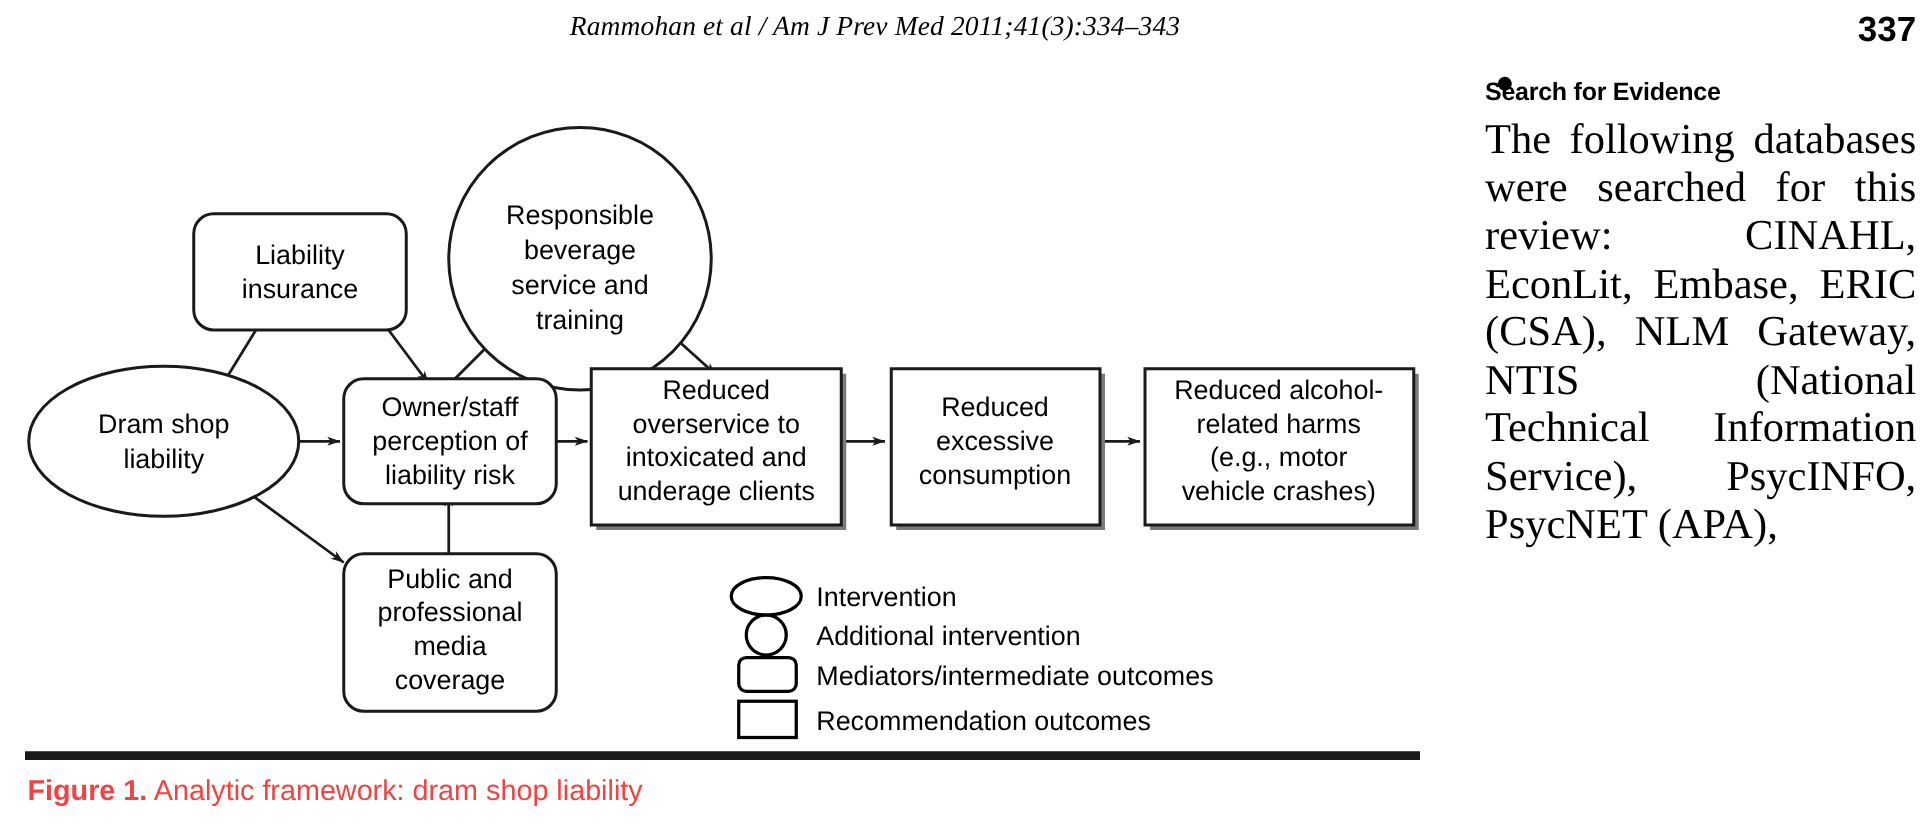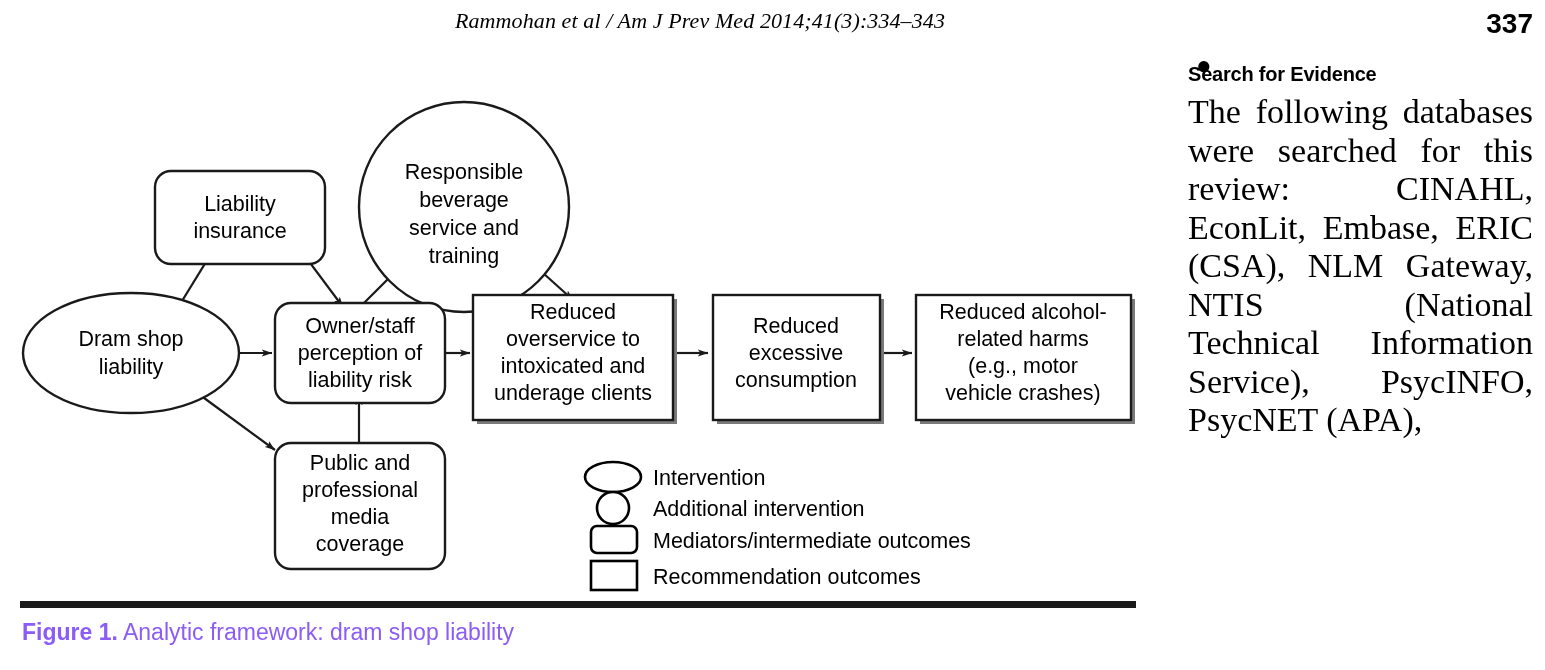--- a/index.html
+++ b/index.html
@@ -61,21 +61,21 @@
     top: 556px;
     width: 1116px;
     height: 7px;
     background: #1a1a1a;
   }
   #figure-caption {
     position: absolute;
     left: 22px;
     top: 574px;
     font-size: 23px;
-    color: #8b5cf6;
+    color: #ef4444;
     white-space: nowrap;
   }
   #figure-caption .cap-label {
     font-weight: bold;
   }
 
   
   #right-column {
     position: absolute;
     left: 1188px;
@@ -152,21 +152,21 @@
   .edge {
     fill: none;
     stroke: #1a1a1a;
     stroke-width: 2.2;
   }
 </style>
 </head>
 <body>
 
 <div id="running-head">
-  <div class="rh-title">Rammohan et al / Am J Prev Med 2014;41(3):334–343</div>
+  <div class="rh-title">Rammohan et al / Am J Prev Med 2011;41(3):334–343</div>
   <div class="rh-page">337</div>
 </div>
 
 <div id="figure-column">
 
   <svg id="figure-svg" width="1150" height="560" viewBox="0 0 1150 560">
     <defs>
       <marker id="arrow" markerWidth="11" markerHeight="8" refX="10.2" refY="4" orient="auto" markerUnits="userSpaceOnUse">
         <path d="M0,0.4 L10.5,4 L0,7.6 L2.6,4 Z" fill="#1a1a1a"></path>
       </marker>

